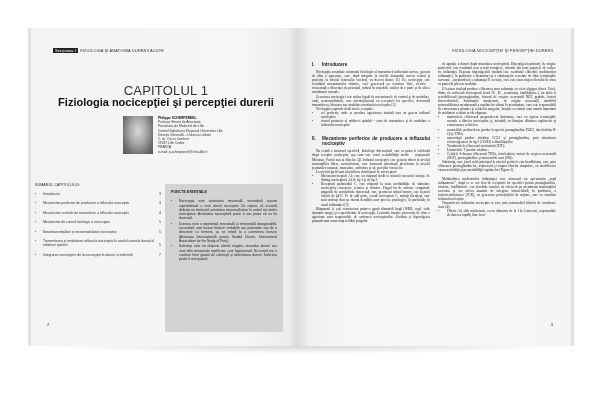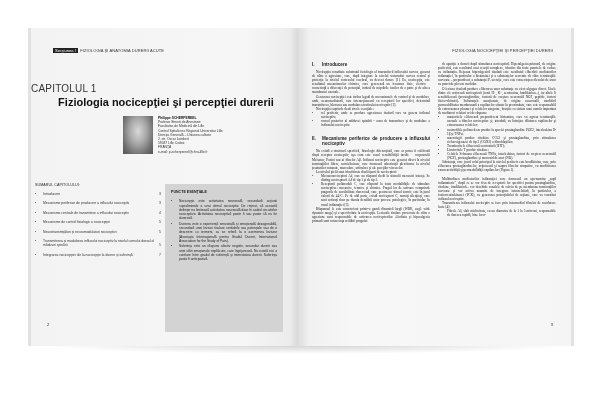--- a/index.html
+++ b/index.html
@@ -13,21 +13,21 @@
     .page { position: absolute; top: 0; height: 318px; background: #f5f5f5; overflow: hidden; }
     .page.left { left: 0; width: 270px; border-left: 3px solid #e2e2e2;
       background: linear-gradient(to right, #f3f3f3 0%, #f6f6f6 80%, #ececec 97%, #d9d9d9 100%); }
     .page.right { left: 270px; width: 276px; border-right: 3px solid #e2e2e2;
       background: linear-gradient(to right, #dcdcdc 0%, #f1f1f1 4%, #f7f7f7 20%, #f5f5f5 100%); }
 
     .running-head-left { position: absolute; left: 22px; top: 20px; font-size: 4px; color: #333; display: flex; align-items: center; gap: 2px; letter-spacing: 0.1px; }
     .section-tag { background: #222; color: #fff; padding: 0 2px; font-size: 4px; }
     .running-head-right { position: absolute; right: 18px; top: 20px; font-size: 4px; color: #333; letter-spacing: 0.1px; }
 
-    .chapter-label { position: absolute; left: 0; width: 270px; top: 55px; font-size: 10px; color: #333; letter-spacing: 0.2px; }
+    .chapter-label { position: absolute; left: 0; width: 270px; top: 55px; text-align: center; font-size: 13px; color: #333; letter-spacing: 0.2px; }
     .chapter-title { position: absolute; left: 0; width: 270px; top: 68px; text-align: center; font-size: 11px; font-weight: bold; color: #111; }
 
     .author-photo { position: absolute; left: 92px; top: 88px; width: 30px; height: 38px;
       background: radial-gradient(ellipse at 50% 40%, #d8d8d8 0%, #a8a8a8 40%, #6e6e6e 75%, #555 100%); }
     .author-info { position: absolute; left: 127px; top: 88px; font-size: 3.3px; line-height: 4.2px; color: #333; width: 110px; }
     .author-info .name { font-weight: bold; color: #111; }
 
     .toc { position: absolute; left: 4px; top: 155px; width: 126px; font-size: 3.4px; color: #333; }
     .toc-title { font-size: 3.6px; margin-bottom: 5px; color: #222; letter-spacing: 0.1px; }
     .toc-item { display: flex; margin-bottom: 5px; line-height: 4.4px; position: relative; }

